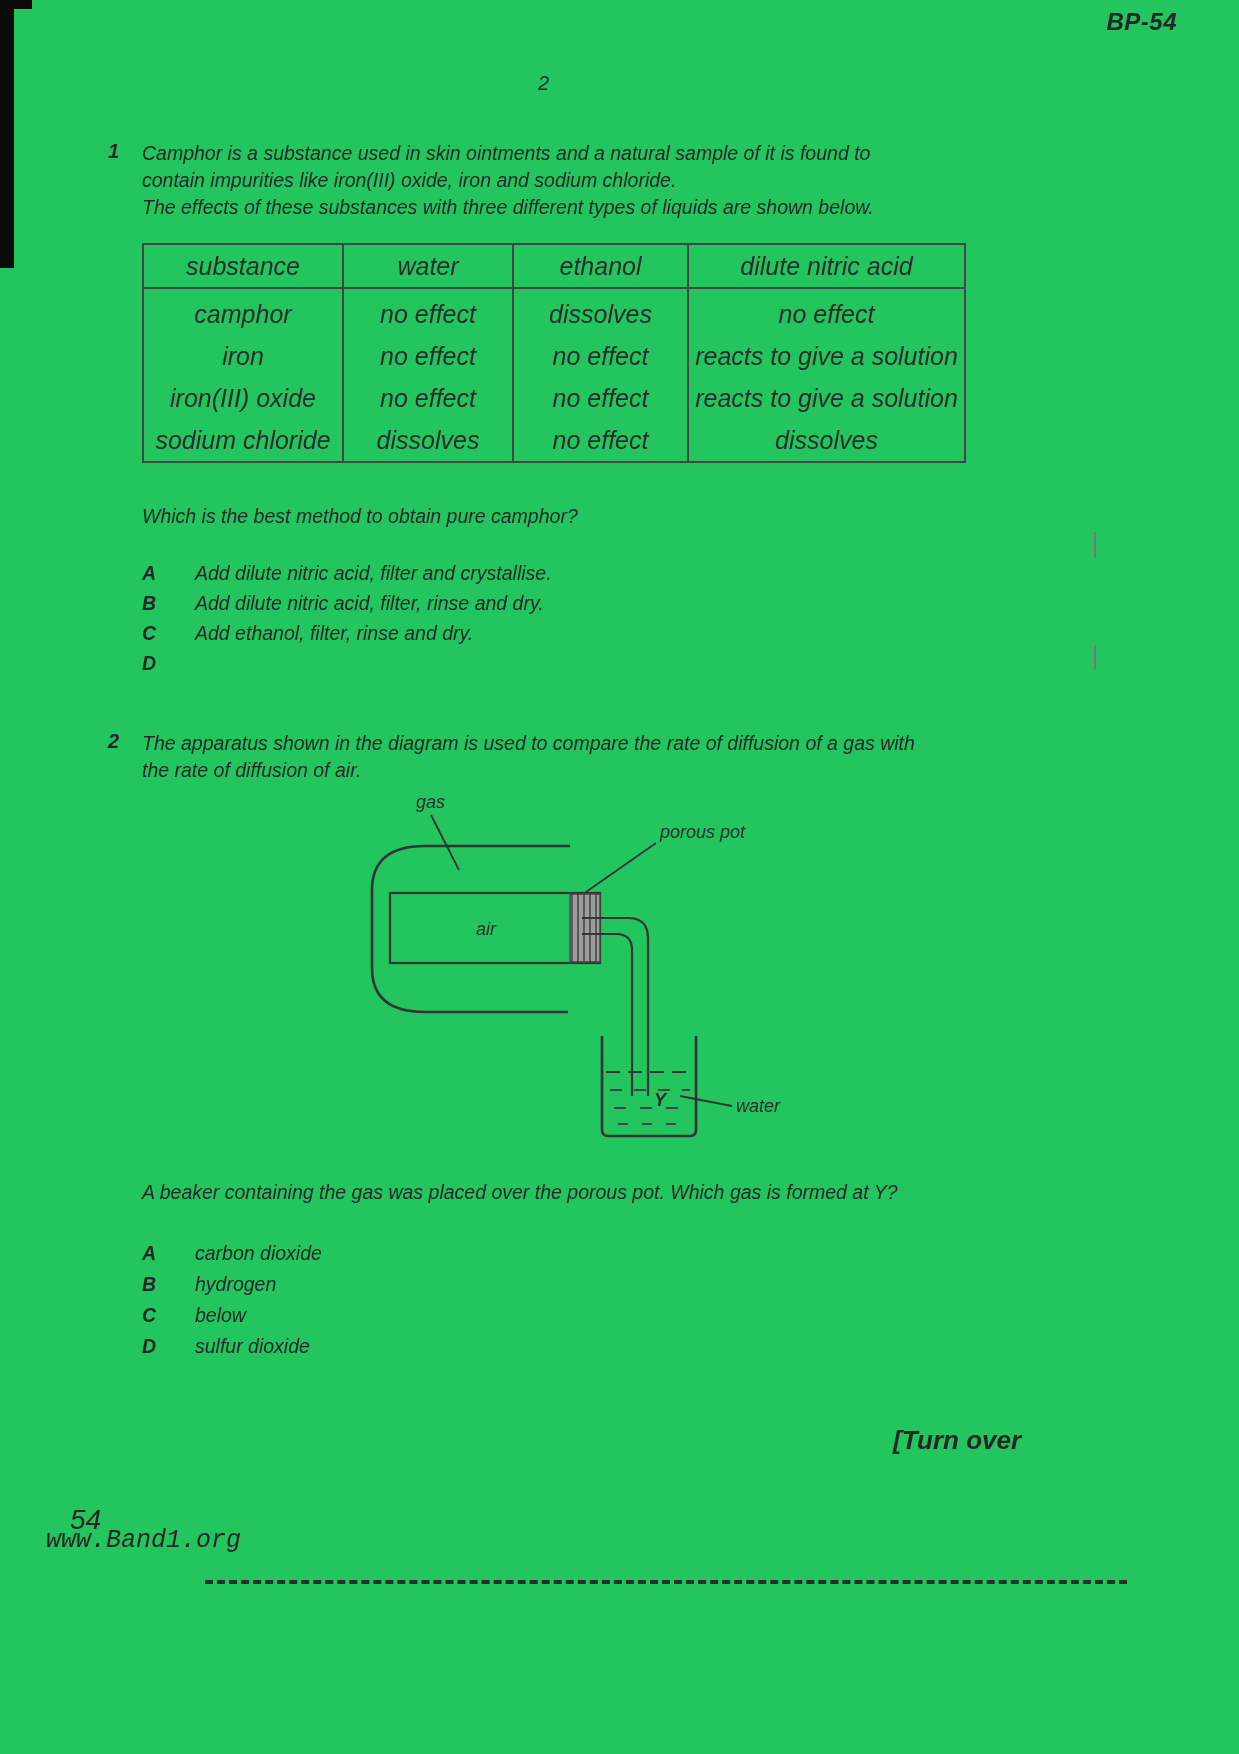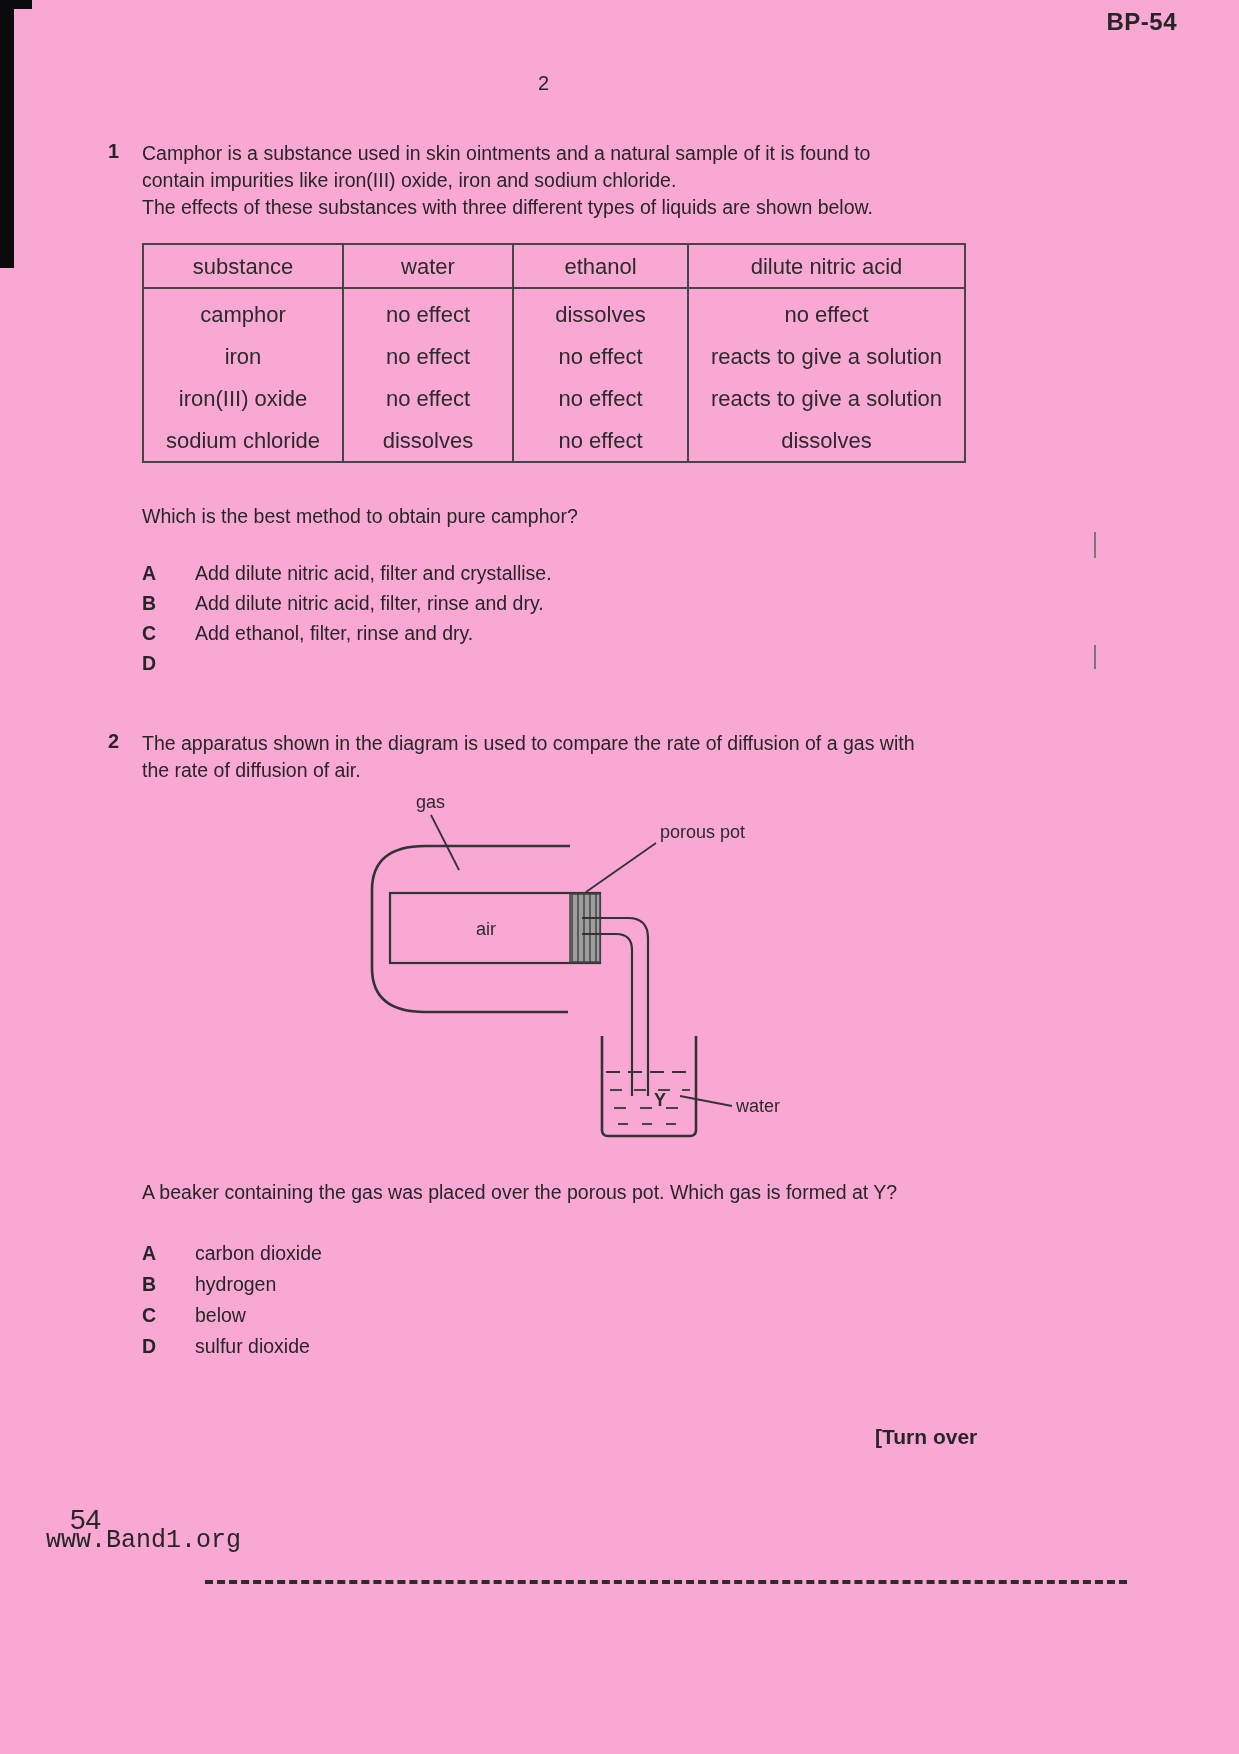--- a/index.html
+++ b/index.html
@@ -1,23 +1,24 @@
 <!DOCTYPE html>
 <html><head>
 <meta charset="utf-8">
 <style>
   html,body { margin:0; padding:0; background:#d9d9d9; }
   .page {
     position:relative;
     width:1239px; height:1754px;
     margin:0 auto;
-    background:#f9a8d4;
+    background:#22c55e;
     font-family:"Liberation Sans", sans-serif;
     color:#262626;
     overflow:hidden;
+    font-style:italic;
   }
   
   .scan-strip { position:absolute; left:0; top:0; width:14px; height:268px; background:#0b0b0b; }
   .scan-strip-top { position:absolute; left:0; top:0; width:32px; height:9px; background:#0b0b0b; }
   .scan-tick { position:absolute; width:2px; background:#777; }
   .scan-tick.t1 { left:1094px; top:532px; height:26px; }
   .scan-tick.t2 { left:1094px; top:645px; height:24px; }
   .scan-dashes { position:absolute; left:205px; top:1580px; width:922px; border-top:4px dashed #2c2c2c; }
 
   .paper-code { position:absolute; top:8px; right:62px; font-size:24px; font-weight:600; letter-spacing:0.5px; }
@@ -33,37 +34,37 @@
   table.subst {
     border-collapse:collapse;
     margin-top:22px;
     width:822px;
     table-layout:fixed;
     border:2px solid #454545;
   }
   table.subst th, table.subst td {
     border-left:2px solid #454545;
     border-right:2px solid #454545;
-    font-size:22px; font-weight:normal; color:#2b2b2b;
+    font-size:25px; font-weight:normal; color:#2b2b2b;
     text-align:center; padding:0;
   }
   table.subst thead th { height:42px; border-bottom:2px solid #454545; }
   table.subst tbody td { height:42px; border-top:none; border-bottom:none; }
   table.subst tbody tr:first-child td { padding-top:4px;margin-left:24px; }
 
   .prompt { margin-top:40px; font-size:19.5px; }
   .options { margin-top:30px; }
   .opt { display:flex; margin-top:0; height:30px; align-items:baseline; }
   .opt .letter { width:53px; flex:0 0 53px; font-weight:bold; font-size:19.5px; }
   .opt .otext { font-size:19.5px; }
   .q2 .opt { height:31px; }
 
   .diagram-wrap { margin-left:188px; margin-top:4px; }
 
-  .turn-over { position:absolute; left:875px; top:1425px; font-size:21px; font-weight:bold; }
+  .turn-over { position:absolute; left:893px; top:1425px; font-size:26px; font-weight:bold; }
   .footer-page { position:absolute; left:70px; top:1504px; font-size:28px;text-align:right; }
   .footer-site { position:absolute; left:46px; top:1526px; font-size:25px; font-family:"Liberation Mono", monospace; }
 
   svg text { font-family:"Liberation Sans", sans-serif; font-size:18px; fill:#2b2b2b; }
 </style>
 </head>
 <body>
 
 <div class="page">
 

